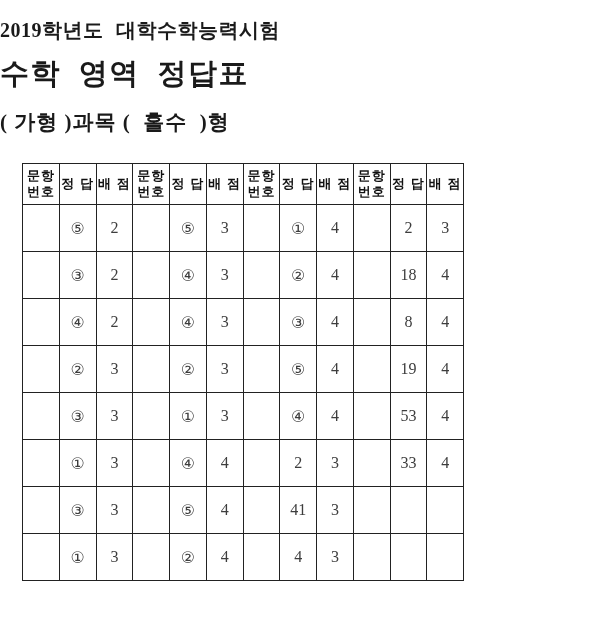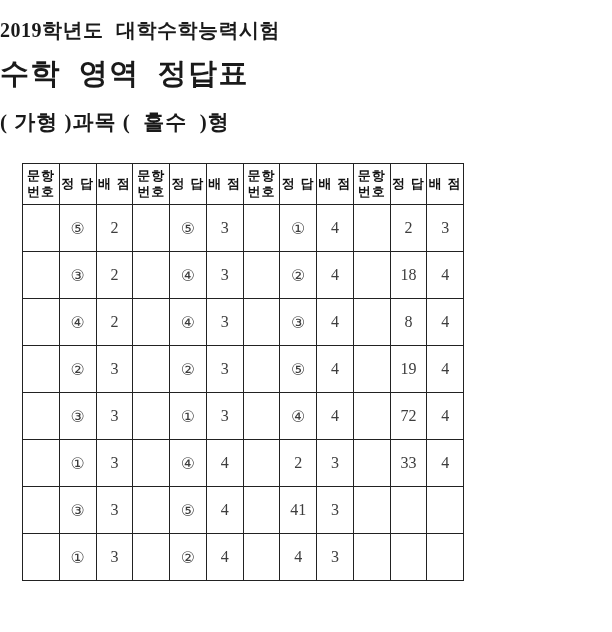--- a/index.html
+++ b/index.html
@@ -174,21 +174,21 @@
         <td class="bl2"></td>
         <td>③</td>
         <td>3</td>
         <td class="bl2"></td>
         <td>①</td>
         <td>3</td>
         <td class="bl2"></td>
         <td>④</td>
         <td>4</td>
         <td class="bl2"></td>
-        <td>72</td>
+        <td>53</td>
         <td class="br2">4</td>
       </tr>
       <tr>
         <td class="bl2"></td>
         <td>①</td>
         <td>3</td>
         <td class="bl2"></td>
         <td>④</td>
         <td>4</td>
         <td class="bl2"></td>

